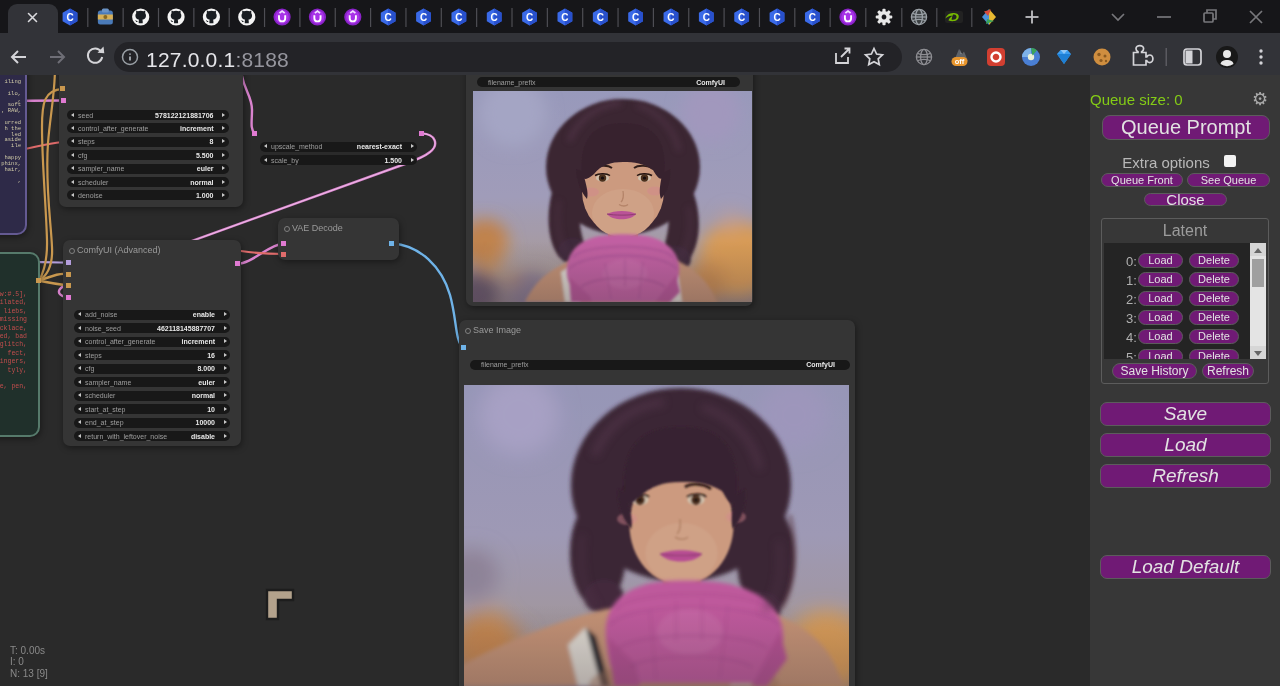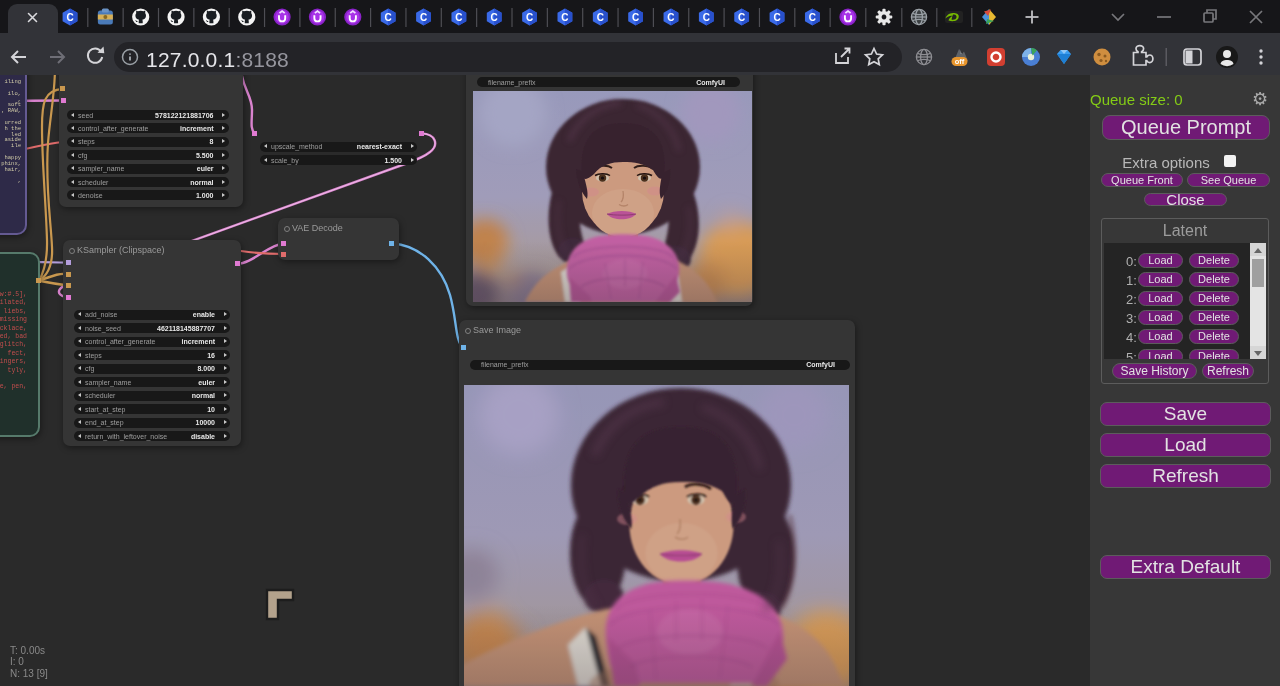--- a/index.html
+++ b/index.html
@@ -19,21 +19,21 @@
   .ndot{position:absolute;left:6px;top:7.5px;width:4px;height:4px;border-radius:50%;border:1px solid #808080;}
   .pill{position:absolute;height:10px;background:#181818;border-radius:5px;}
   .pill .lab{position:absolute;left:11px;top:1.5px;font-size:7px;color:#9f9f9f;white-space:nowrap;}
   .pill .val{position:absolute;right:15px;top:1.5px;font-size:7px;color:#e8e8e8;font-weight:bold;white-space:nowrap;}
   .pill .la{position:absolute;left:3.5px;top:2.5px;width:0;height:0;border-top:2.5px solid transparent;border-bottom:2.5px solid transparent;border-right:3.5px solid #c8c8c8;}
   .pill .ra{position:absolute;right:3.5px;top:2.5px;width:0;height:0;border-top:2.5px solid transparent;border-bottom:2.5px solid transparent;border-left:3.5px solid #c8c8c8;}
   .iodot{position:absolute;width:5px;height:5px;}
   
   #sidebar{left:1090px;top:75px;width:190px;height:611px;background:#373737;font-family:"Liberation Sans",sans-serif;}
   .sbtn{position:absolute;background:#701a75;border:1px solid #5c5c5c;border-radius:7px;color:#e2e2e2;text-align:center;box-sizing:border-box;}
-  .big{left:10px;width:171px;height:24px;font-size:19px;line-height:22px;}
+  .big{left:10px;width:171px;height:24px;font-size:19px;line-height:22px;font-style:italic;}
 </style>
 </head>
 <body>
 
 <div class="abs" id="frame"></div>
 <div class="abs" id="toolbar"></div>
 <div class="abs" id="activetab"></div>
 <svg class="abs" style="left:0;top:0" width="1280" height="33" id="tabicons">
     <g transform="translate(70,17)">
       <path d="M0,-8.5 L7.4,-4.2 L7.4,4.2 L0,8.5 L-7.4,4.2 L-7.4,-4.2 Z" fill="#3a6ae8"></path>
@@ -358,21 +358,21 @@
   <div class="node" id="nodeA" style="left:59px;top:-30px;width:184px;height:162px;"></div>
 
 
   <div class="node" id="nodeC" style="left:278px;top:143px;width:121px;height:42px;">
     <div class="ndot"></div>
       <div class="ntitle">VAE Decode</div>
   </div>
 
   <div class="node" id="nodeD" style="left:63px;top:165px;width:178px;height:205.5px;">
     <div class="ndot"></div>
-      <div class="ntitle">KSampler (Clipspace)</div>
+      <div class="ntitle">ComfyUI (Advanced)</div>
   </div>
 
   <div class="node" id="nodeE" style="left:466px;top:-40px;width:287px;height:271px;"></div>
 
   <div class="node" id="nodeF" style="left:459px;top:245px;width:396px;height:460px;">
     <div class="ndot"></div>
       <div class="ntitle">Save Image</div>
   </div>
 
   <div id="widgets">
@@ -785,14 +785,14 @@
     <div style="position:absolute;left:152px;top:29px;width:0;height:0;border-left:4px solid transparent;border-right:4px solid transparent;border-bottom:5px solid #666;"></div>
     <div style="position:absolute;left:152px;top:132px;width:0;height:0;border-left:4px solid transparent;border-right:4px solid transparent;border-top:5px solid #666;"></div>
     <div style="position:absolute;left:150px;top:40px;width:12px;height:28px;background:#9f9f9f;"></div>
     <div class="sbtn" style="left:10px;top:144px;width:85px;height:16px;font-size:12px;line-height:14px;border-radius:8px;">Save History</div>
     <div class="sbtn" style="left:100px;top:144px;width:52px;height:16px;font-size:12px;line-height:14px;border-radius:8px;">Refresh</div>
   </div>
 
   <div class="sbtn big" style="top:327px;">Save</div>
   <div class="sbtn big" style="top:358px;">Load</div>
   <div class="sbtn big" style="top:388.5px;">Refresh</div>
-  <div class="sbtn big" style="top:480px;">Extra Default</div>
+  <div class="sbtn big" style="top:480px;">Load Default</div>
 </div>
 
 </body></html>

